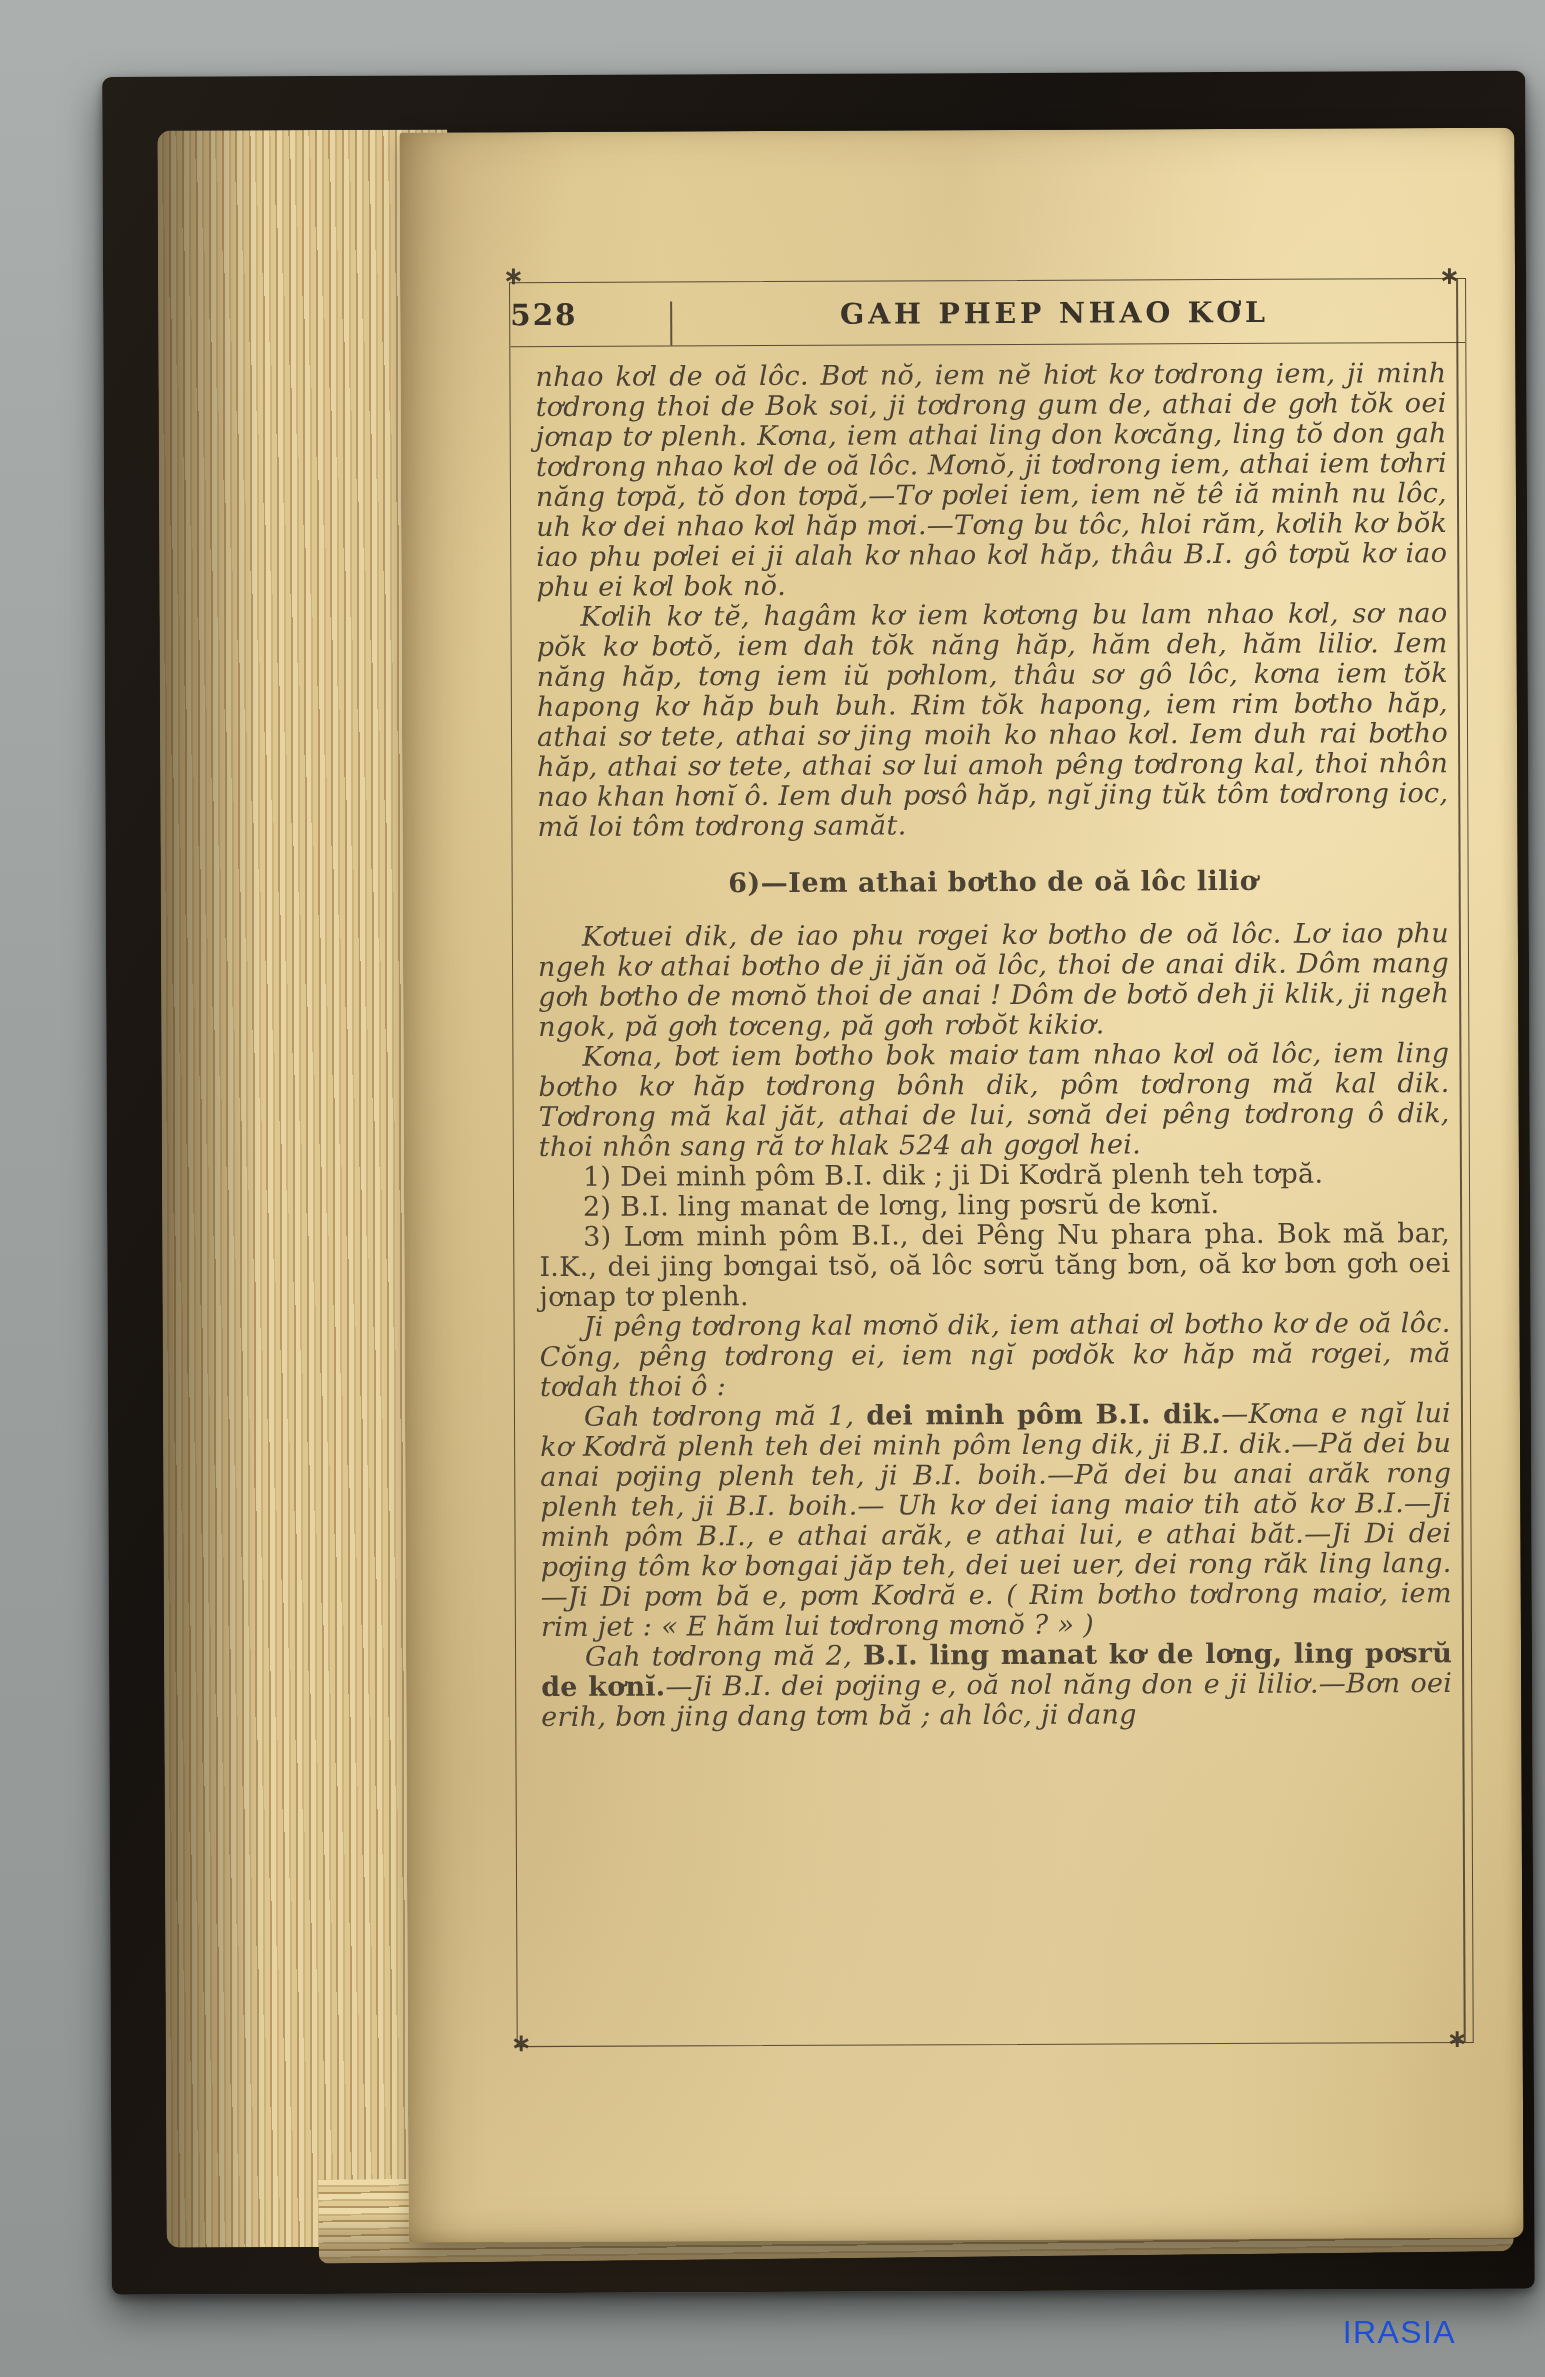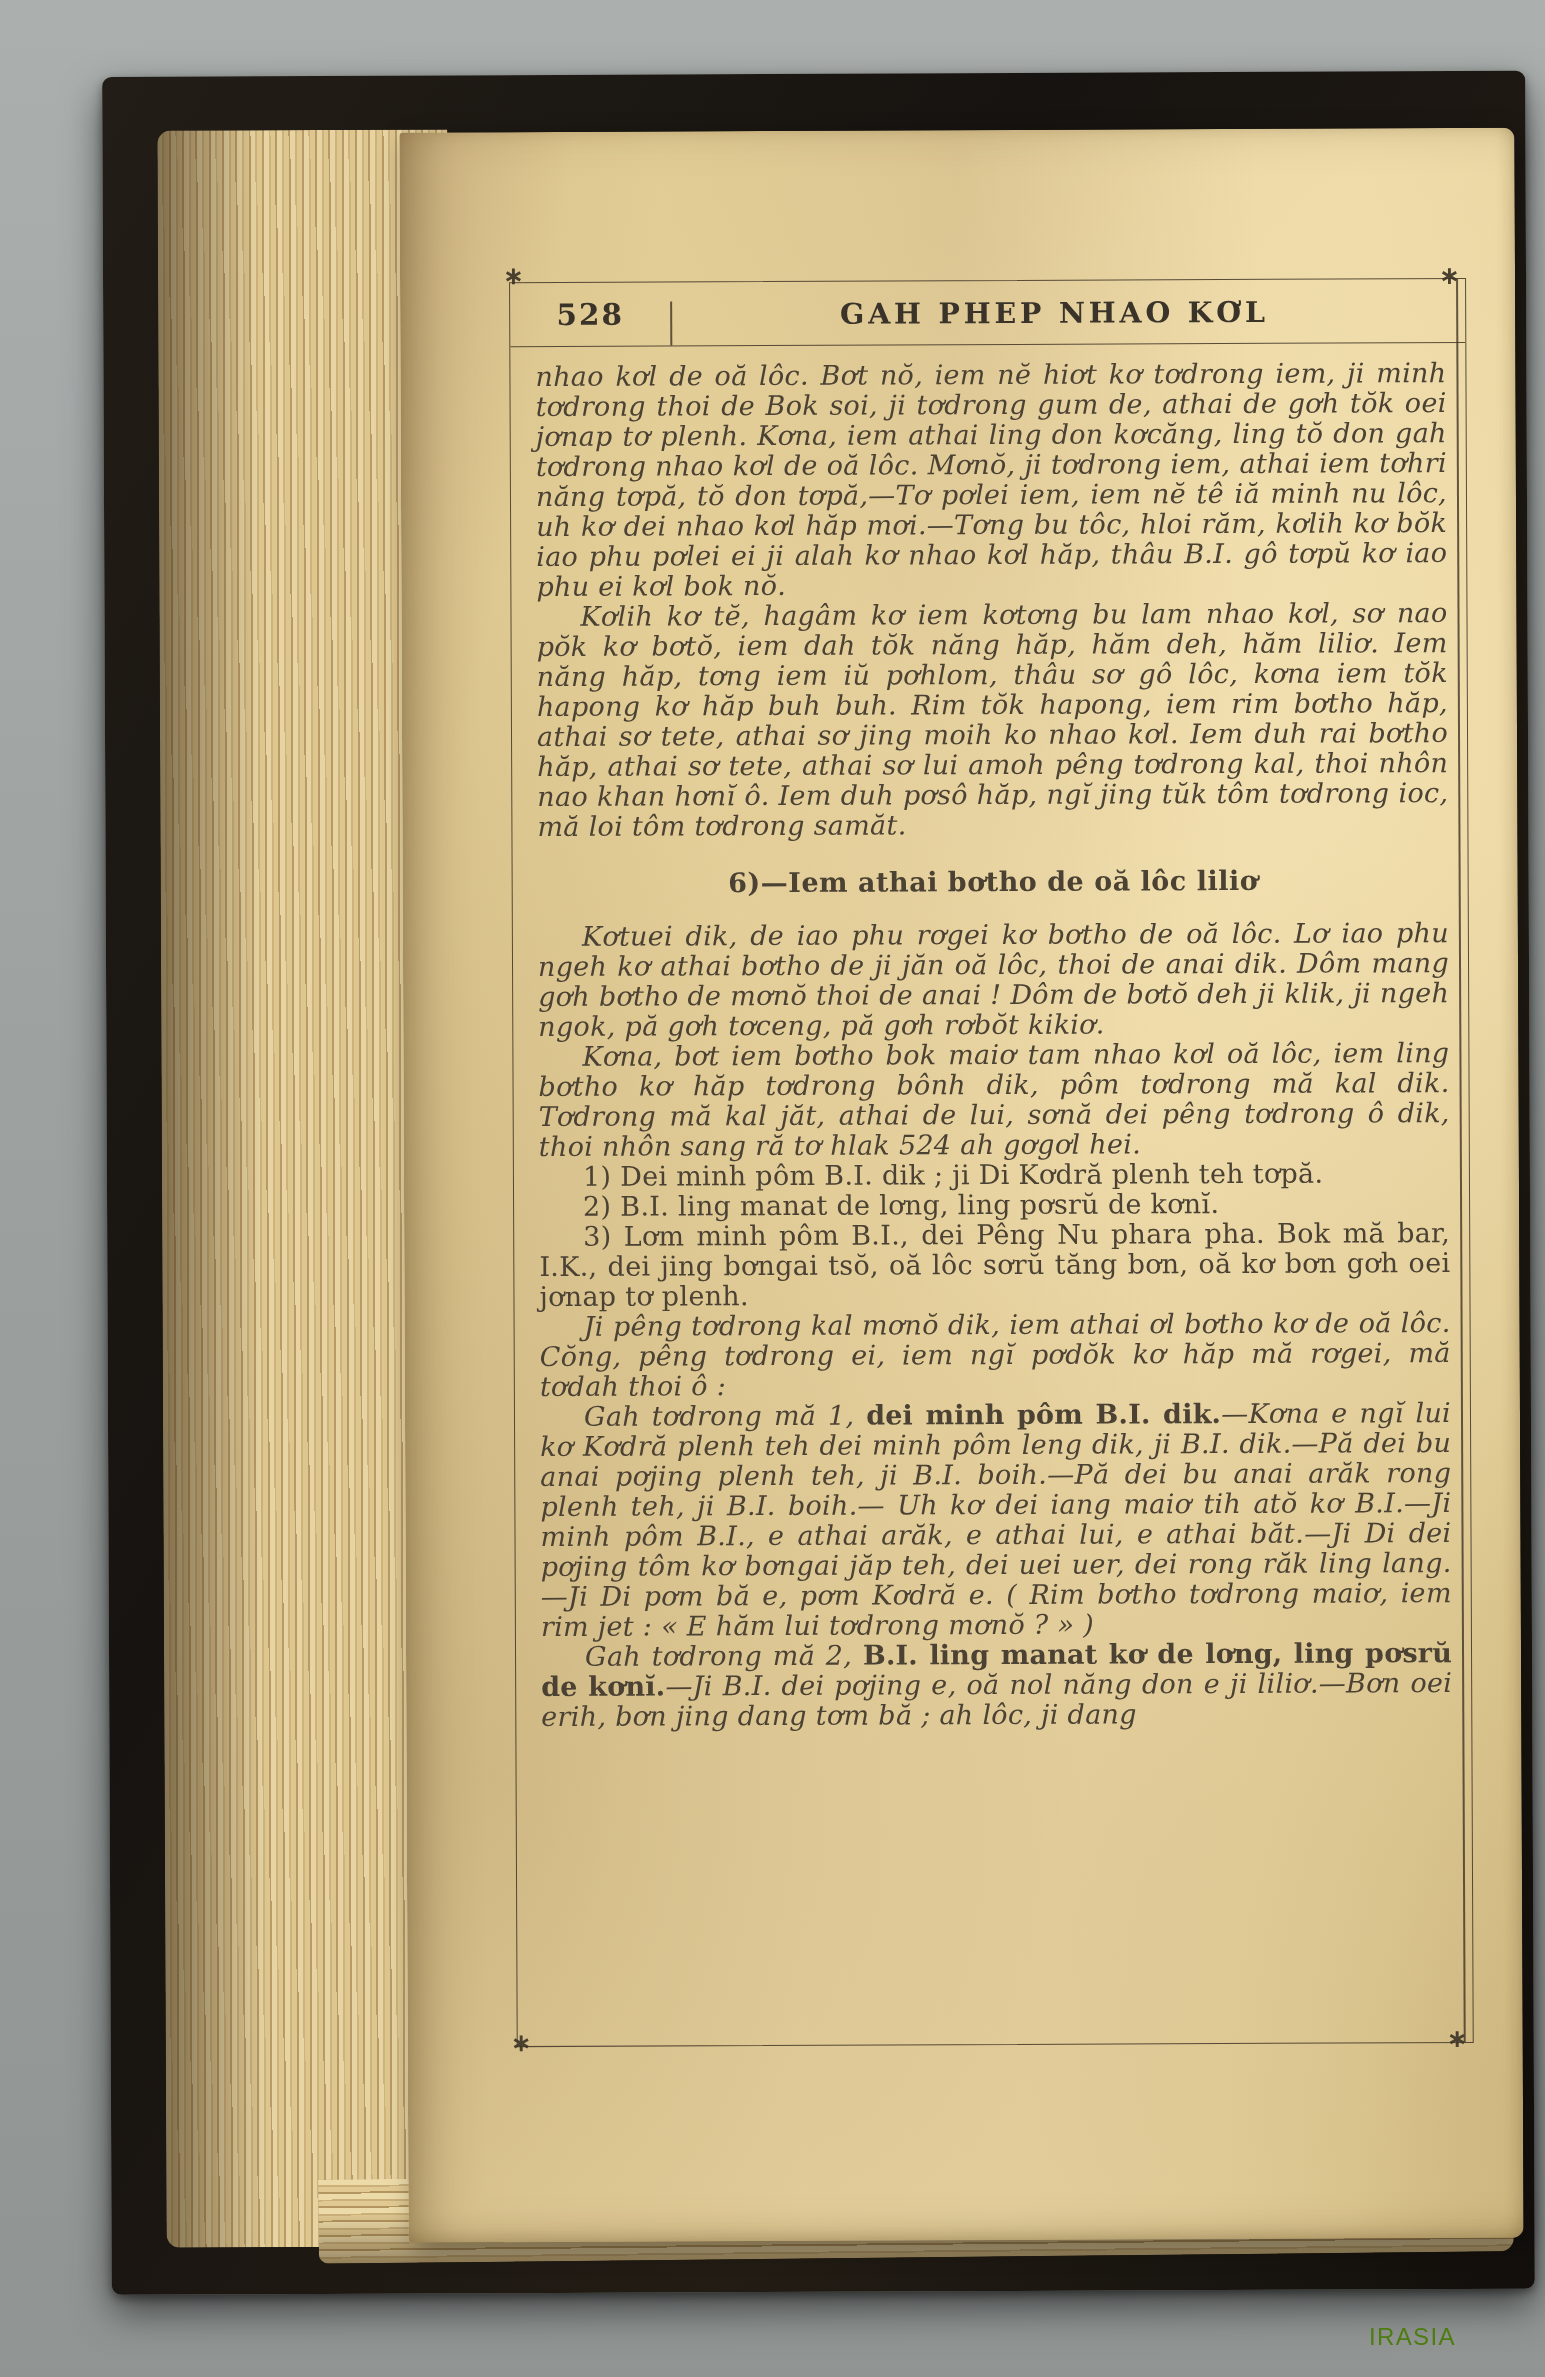--- a/index.html
+++ b/index.html
@@ -72,21 +72,21 @@
   .cm-tr{right:55px;top:135px;}
   .cm-bl{left:103px;top:1898px;}
   .cm-br{right:55px;top:1898px;}
 
   .header{
     display:flex;align-items:center;height:63px;
     border-bottom:1.9px solid rgba(62,51,36,.85);
     color:#3a332a;
   }
   .pagenum{
-    width:160px;text-align:center;font-size:29.5px;letter-spacing:1.9px;font-weight:600;
+    width:160px;text-align:left;font-size:29.5px;letter-spacing:1.9px;font-weight:600;
   }
   .header-divider{
     width:1.9px;height:44px;background:rgba(62,51,36,.8);align-self:flex-end;
   }
   .title{
     flex:1;text-align:center;font-size:28.5px;letter-spacing:3.8px;font-weight:600;
     padding-right:28.5px;
   }
 
   .bodytext{
@@ -103,21 +103,21 @@
   .rm{font-style:normal;}
   .heading{
     font-style:normal;text-align:center;font-weight:600;
     margin:27px 0 23px !important;letter-spacing:0.5px;text-indent:0;
   }
   b.boldrun{font-style:normal;font-weight:bold;letter-spacing:0.2px;}
 
   .watermark{
     position:absolute;right:90px;bottom:27px;
     font-family:"Liberation Sans","DejaVu Sans",sans-serif;
-    font-size:24px;color:#4d7c0f;letter-spacing:1.4px;
+    font-size:32px;color:#1d4ed8;letter-spacing:1.4px;
   }
 </style>
 </head>
 <body>
 
 <div class="scene">
 
   <div class="book">
     <div class="cover"></div>
     <div class="page-stack-left"></div>

